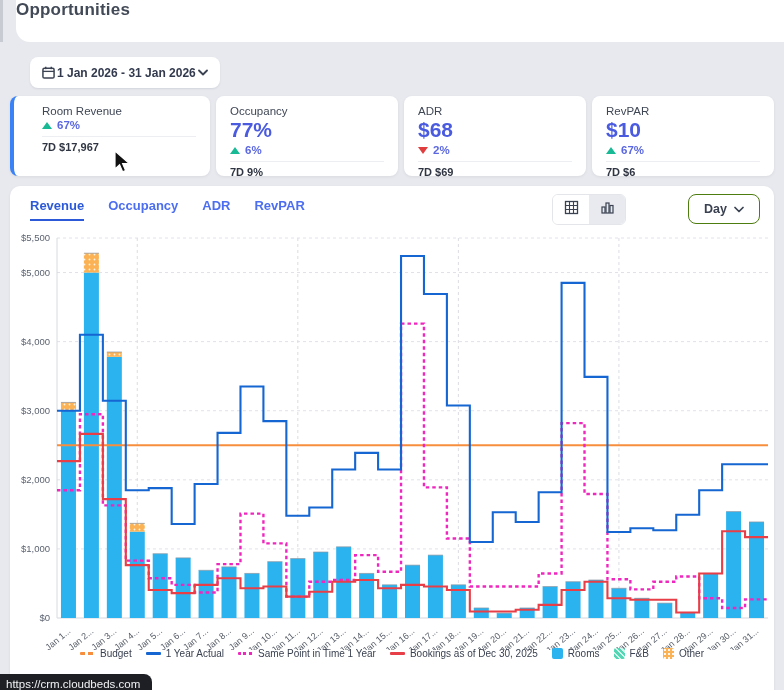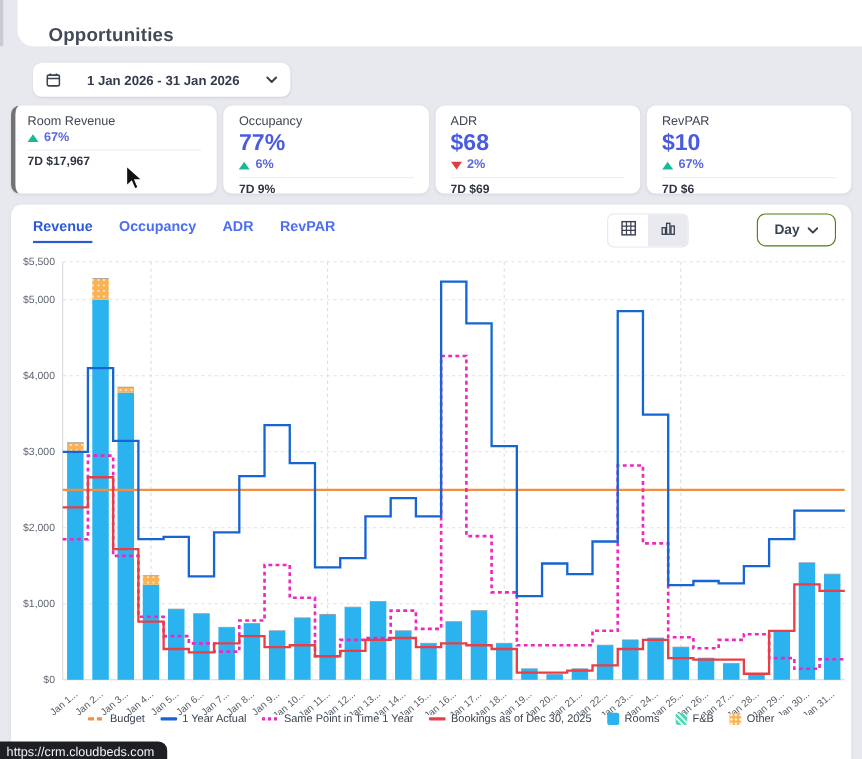--- a/index.html
+++ b/index.html
@@ -1,37 +1,37 @@
 <!DOCTYPE html>
 <html><head>
 <meta charset="utf-8">
 <style>
   * { margin:0; padding:0; box-sizing:border-box; }
   html,body { width:784px; height:690px; overflow:hidden; }
   body { background:#e8e9ef; font-family:"Liberation Sans", sans-serif; position:relative; }
 
   
   .app-header { position:absolute; left:16px; top:0; right:0; height:42px; background:#ffffff;
-    border-radius:0 0 0 14px; display:flex; align-items:flex-end; padding-left:28px; }
+    border-radius:0 0 0 14px; display:flex; align-items:flex-start; padding-left:0; }
   .app-title { font-size:17px; font-weight:700; color:#434a57; letter-spacing:.2px; }
   .left-edge { position:absolute; left:0; top:0; width:3px; height:42px; background:#c9cbd3; }
 
   
   .pill-btn { position:absolute; height:31px; background:#ffffff; border-radius:8px;
-    box-shadow:0 1px 2px rgba(40,45,60,.10); display:flex; align-items:center; gap:24px;
+    box-shadow:0 1px 2px rgba(40,45,60,.10); display:flex; align-items:center; gap:2px;
     padding:0 12px; font-size:12px; font-weight:700; color:#333a4e; cursor:pointer; }
   .date-btn { left:30px; top:57px; }
   .compare-btn { right:14px; top:68px;margin-top:36px; }
   .ic { display:inline-flex; align-items:center; }
 
   
   .kpi-row { position:absolute; left:10px; top:96px; right:10px; display:flex; gap:6px; }
   .kpi-card { flex:1; background:#ffffff; border-radius:8px; height:80px; padding:9px 14px 8px 14px;
     box-shadow:0 1px 3px rgba(40,45,60,.08); position:relative; cursor:pointer; }
-  .kpi-card.selected { border-left:4px solid #737373; padding-left:11px; }
+  .kpi-card.selected { border-left:4px solid #3b82f6; padding-left:28px; }
   .kpi-label { font-size:11.5px; color:#3f4654; font-weight:400; }
   .kpi-value { font-size:21px; font-weight:800; color:#4a5be0; margin-top:1px; }
   .kpi-delta { display:flex; align-items:center; gap:5px; margin-top:2px; margin-bottom:5px;
     font-size:11.5px; font-weight:700; color:#5b68e0;text-align:center; }
   .tri { width:0; height:0; display:inline-block; }
   .kpi-card.up .tri { border-left:5px solid transparent; border-right:5px solid transparent; border-bottom:7px solid #18b995; }
   .kpi-card.down .tri { border-left:5px solid transparent; border-right:5px solid transparent; border-top:7px solid #e03e3e; }
   .kpi-divider { border-top:1px solid #eceef2; margin:0 0 4px 0; }
   .kpi-footer { font-size:11px; font-weight:700; color:#2f3542; }
 

